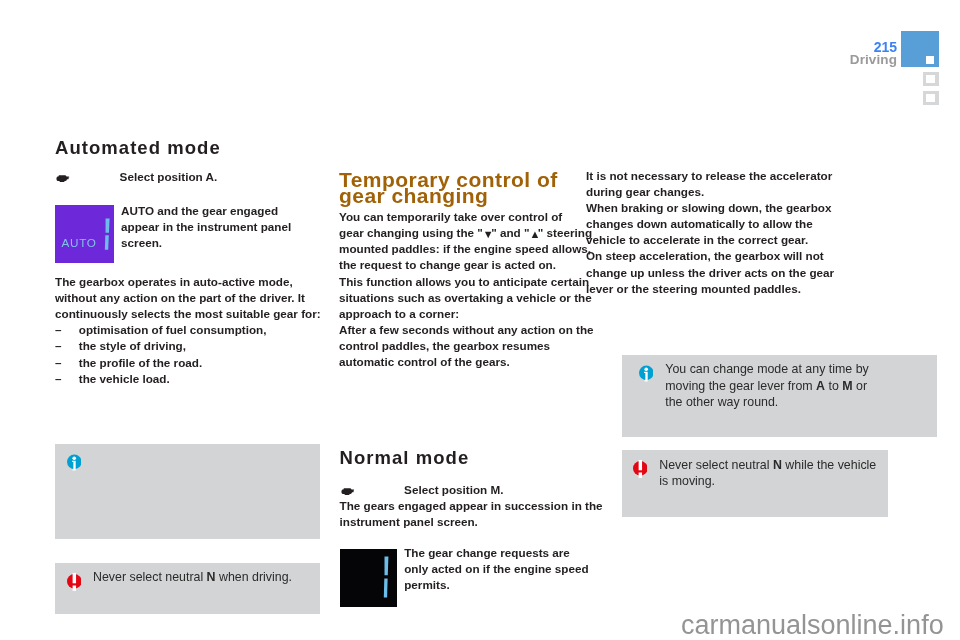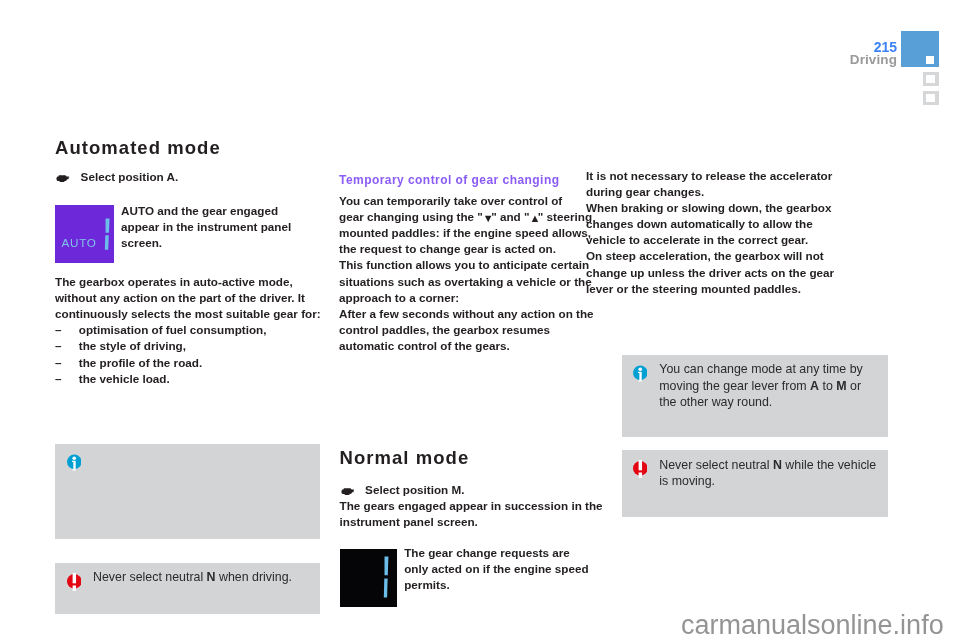--- a/index.html
+++ b/index.html
@@ -18,24 +18,24 @@
   .tab-sp{height:5.1px;}
 
   
   .col{position:absolute;}
   .col1{left:55px;top:138px;width:268px;}
   .col1 h1.sec-title{margin-bottom:10.2px;}
   .col2{left:339px;top:172px;width:268px;}
   .col3{left:586px;top:168px;width:268px;}
 
   h1.sec-title{font-size:18.5px;font-weight:bold;color:#231f20;margin:0 0 14.2px 0;letter-spacing:1.05px;line-height:1.1;}
-  h2.sub-title{font-size:12px;font-weight:bold;color:#8b5cf6;margin:0 0 5px 0;line-height:16.1px;letter-spacing:.45px;}
+  h2.sub-title{font-size:21px;font-weight:bold;color:#a16207;margin:0 0 5px 0;line-height:16.1px;letter-spacing:.45px;}
 
   p.body{font-size:11.7px;font-weight:bold;color:#231f20;margin:0;line-height:16.1px;}
-  .bullet{display:flex;align-items:flex-start;font-size:11.7px;font-weight:bold;color:#231f20;margin:0;line-height:16.1px;}
+  .bullet{display:flex;align-items:flex-start;font-size:11.7px;font-weight:bold;color:#231f20;margin:0;line-height:16.1px;gap:39px;}
   .hand{width:13.6px;height:7.2px;margin:6.2px 11px 0 1px;flex:none;}
   .dash-item{display:flex;font-size:11.7px;font-weight:bold;color:#231f20;line-height:16.1px;}
   .dash-item .d{width:23.8px;flex:none;}
 
   
   .illus{background:#000;position:relative;}
   .illus .auto{position:absolute;font-size:11px;color:#7fc3e8;letter-spacing:.4px;}
   .seg{position:absolute;}
 
   
@@ -53,21 +53,21 @@
   .illus1 .seg1{position:absolute;left:48.6px;top:12.2px;width:6.2px;height:32.4px;}
   p.illus-cap{margin:-2.5px 0 0 7.5px;width:175px;flex:none;}
   .illus-row2 p.illus-cap{margin:-4.5px 0 0 7.7px;width:187px;}
   p.para1{margin-top:11.5px;}
   .tri{font-size:11px;letter-spacing:-2.6px;position:relative;top:0.4px;}
   .ln{display:block;white-space:nowrap;}
   .dash-list{margin-top:0px;}
 
   .note-c1-info{left:55.2px;top:444.4px;width:264.5px;height:94.5px;}
   .note-c1-warn{left:55.2px;top:562.9px;width:264.5px;height:51px;}
-  .note-c3-info{left:621.5px;top:355.3px;width:266px;height:81.4px;}
+  .note-c3-info{left:621.5px;top:355.3px;width:315px;height:81.4px;padding-left:6px;}
   .note-c3-warn{left:621.5px;top:450.4px;width:266px;height:67px;}
 
   .col2b{position:absolute;left:339.5px;top:447.5px;width:268px;}
   .illus-row2{margin-top:19px;margin-left:0;}
   .illus2{width:57px;height:57.7px;flex:none;background:#050507;}
   .illus2 .seg2{position:absolute;left:43.5px;top:6.7px;width:6px;height:42.5px;}
 </style>
 </head>
 <body>
 

